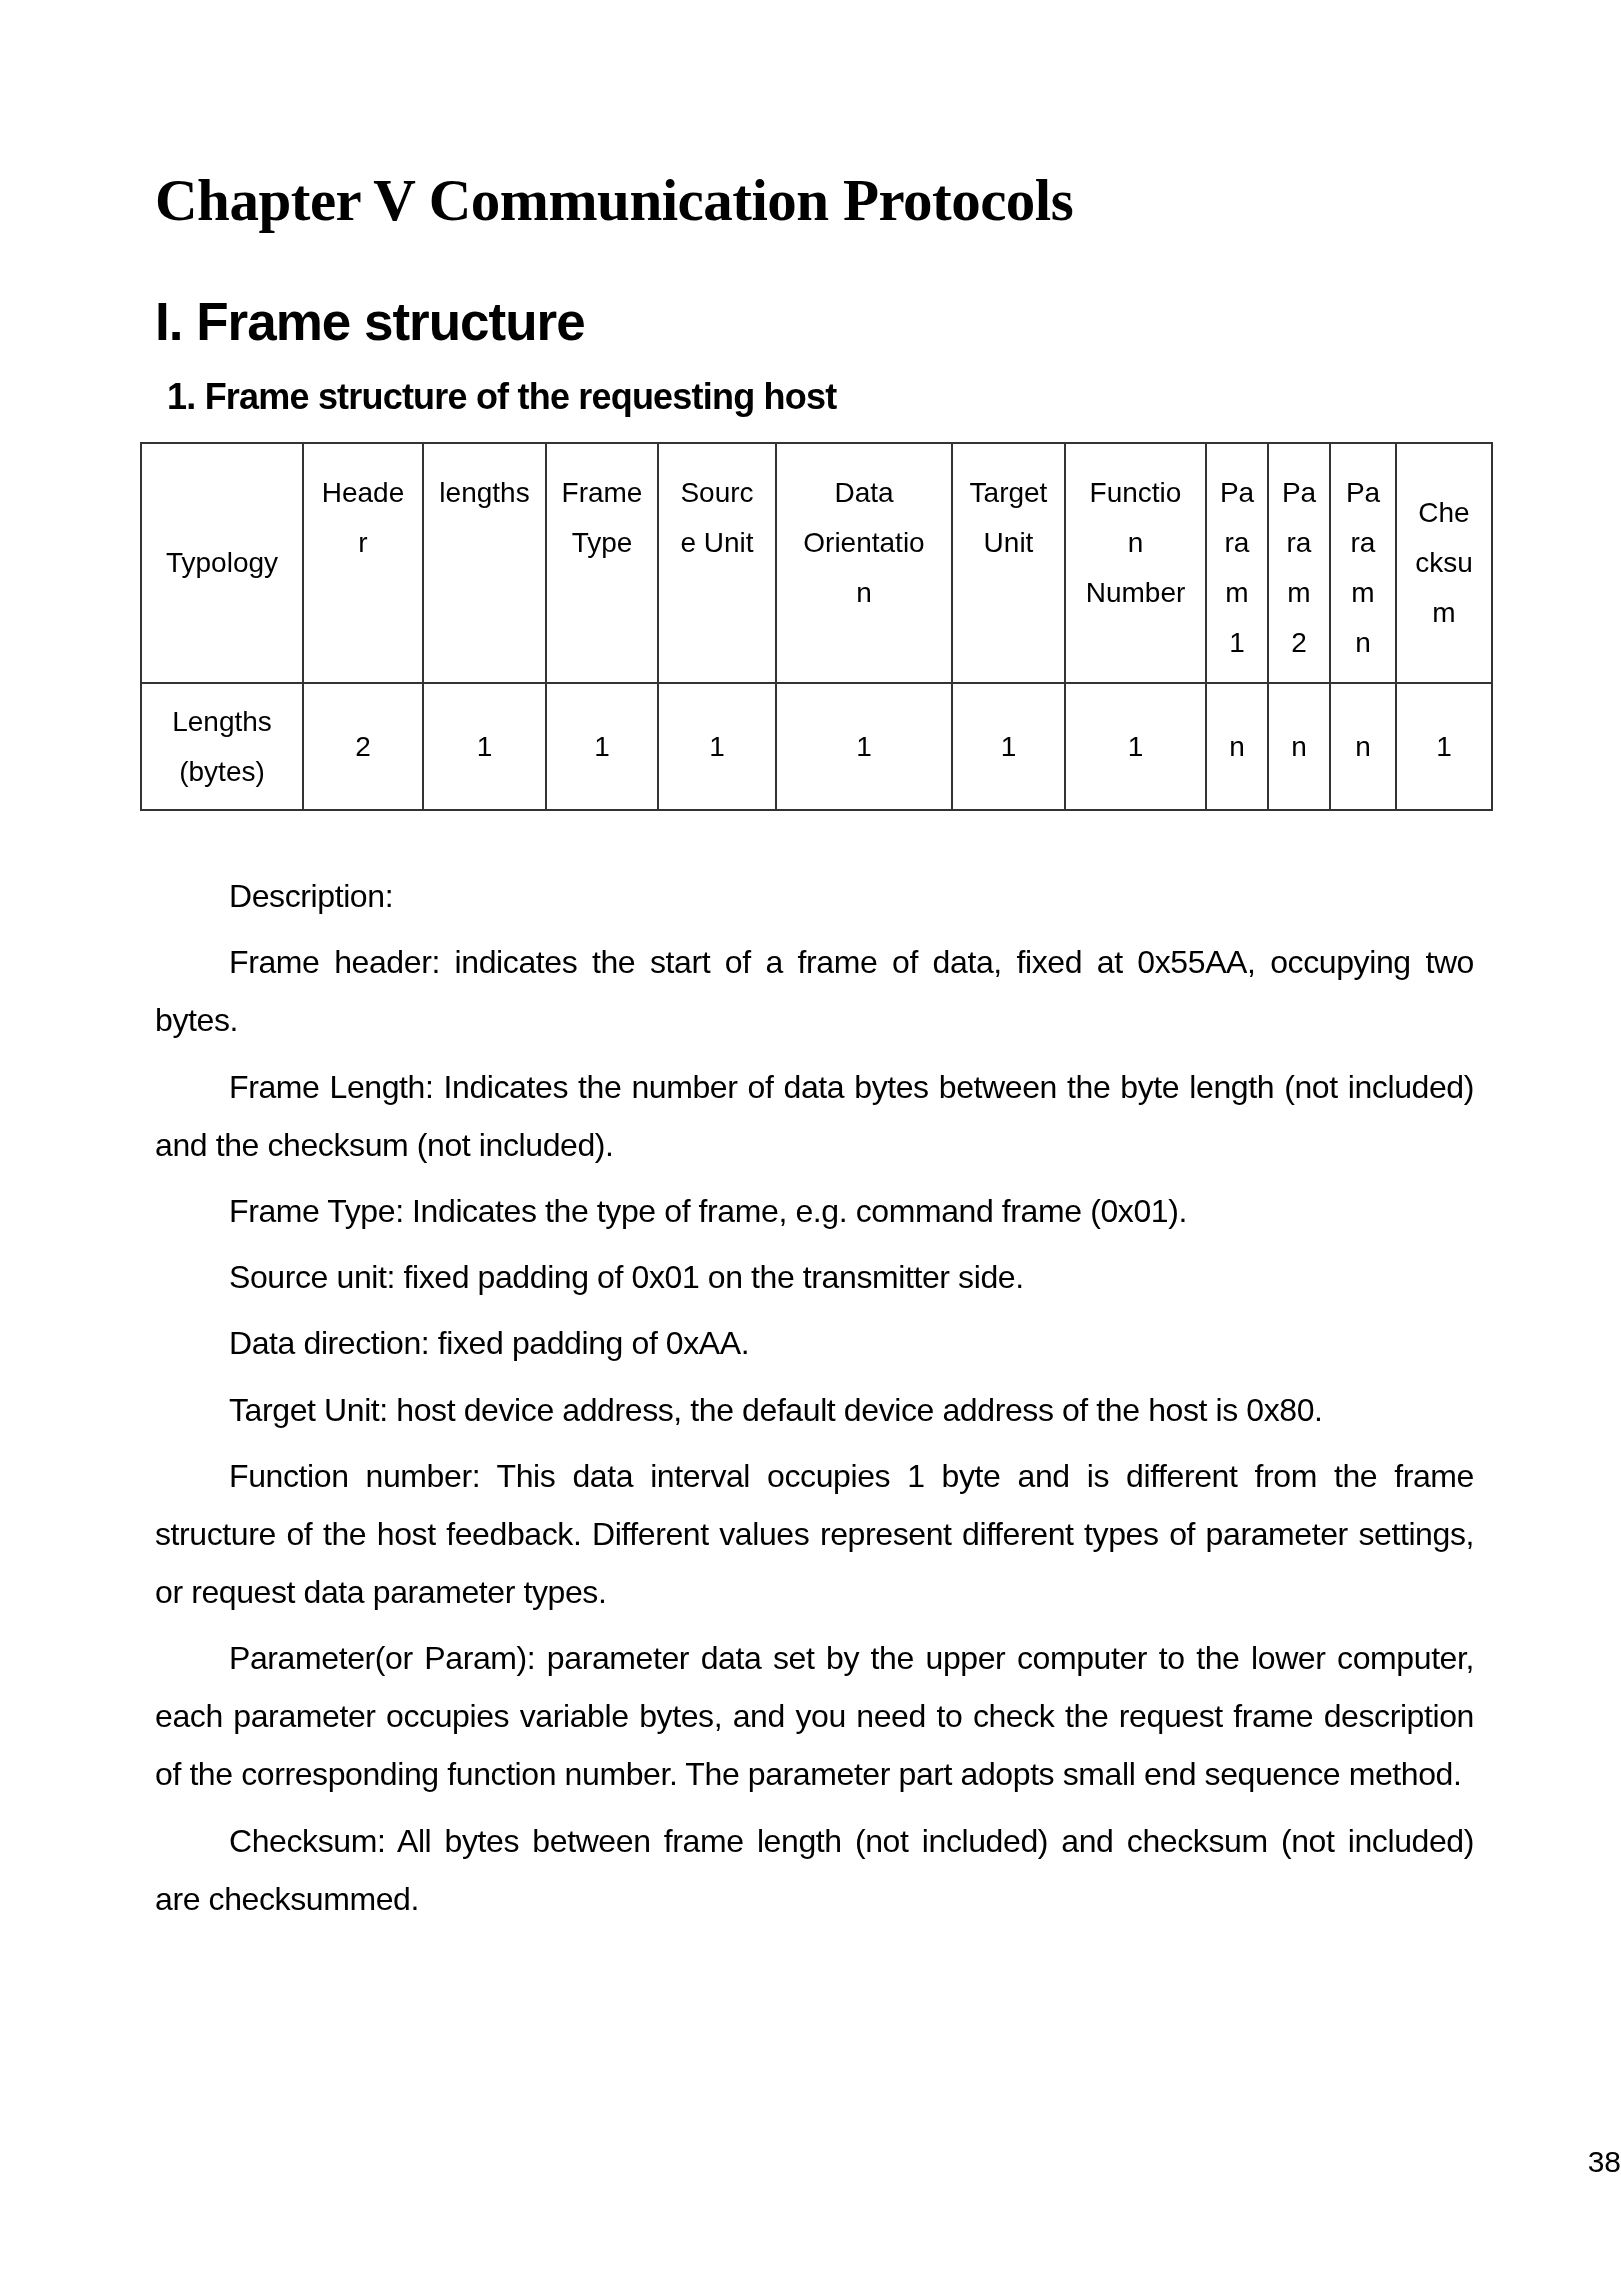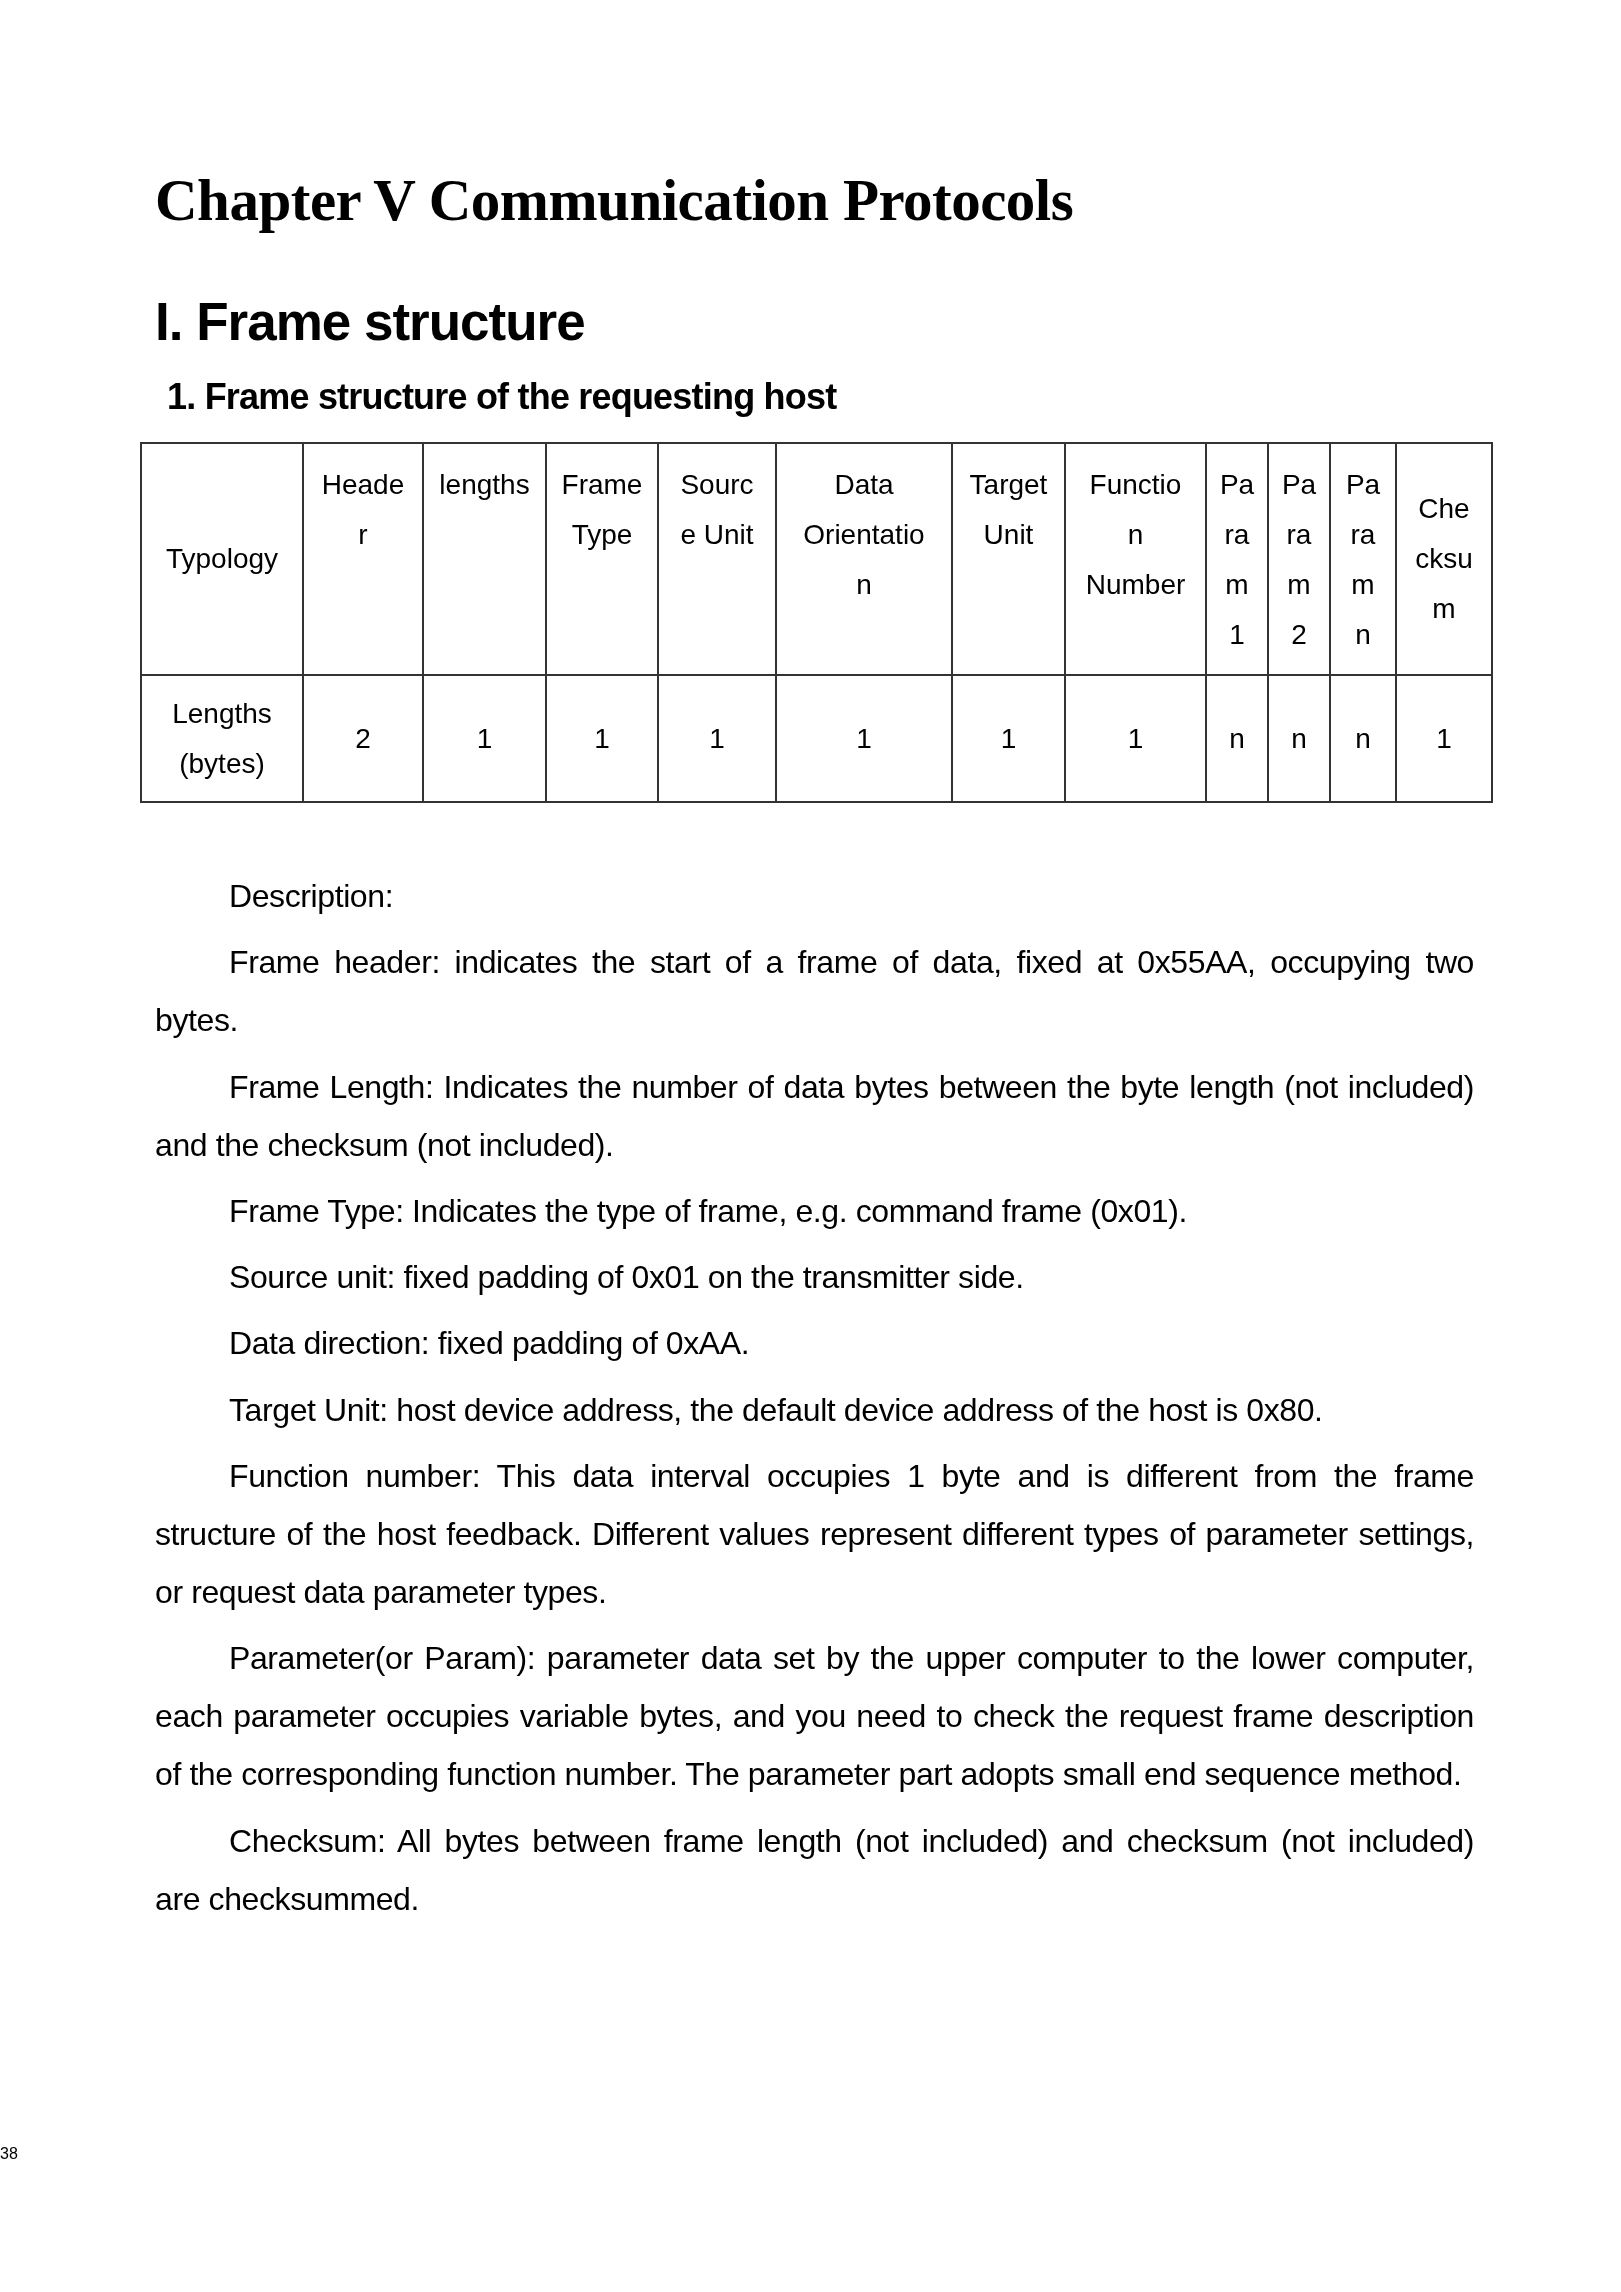--- a/index.html
+++ b/index.html
@@ -4,25 +4,25 @@
 <style>
   html, body { margin: 0; padding: 0; background: #ffffff; }
   body { width: 1621px; height: 2293px; position: relative; overflow: hidden; color: #000; font-family: "Liberation Sans", sans-serif; }
   .page { position: absolute; left: 0; top: 0; width: 1491px; height: 2293px; }
   .chapter-title { position: absolute; left: 155px; top: 165px; font-family: "Liberation Serif", serif; font-weight: bold; font-size: 59px; line-height: 71px; letter-spacing: -0.5px; white-space: nowrap; }
   .section-title { position: absolute; left: 155px; top: 290px; font-family: "Liberation Sans", sans-serif; font-weight: bold; font-size: 53px; line-height: 63px; letter-spacing: -1px; white-space: nowrap; }
   .sub-title { position: absolute; left: 155px; top: 374px; font-family: "Liberation Sans", sans-serif; font-weight: bold; font-size: 36px; line-height: 45px; letter-spacing: -0.8px; white-space: nowrap; margin-left: 12px; }
   table.frame { position: absolute; left: 140px; top: 442px; width: 1349px; border-collapse: collapse; table-layout: fixed; font-family: "Liberation Sans", sans-serif; font-size: 28px; }
   table.frame td { border: 2px solid #333; text-align: center; vertical-align: middle; padding: 0; line-height: 50px; word-break: break-all; }
   table.frame tr.head td { height: 214px; vertical-align: middle; }
-  table.frame tr.head td.top { vertical-align: top; padding-top: 16px; }
+  table.frame tr.head td.top { vertical-align: top; padding-top: 24px; }
   table.frame tr.vals td { height: 125px; }
   .desc { position: absolute; left: 155px; width: 1319px; font-family: "Liberation Sans", sans-serif; font-size: 32px; line-height: 58px; letter-spacing: -0.4px; text-align: justify; }
   .desc p { margin: 0 0 8.3px 0; text-indent: 74px; }
-  .page-number { position: absolute; left: 0; width: 1621px; top: 2145px; text-align: left; font-family: "Liberation Sans", sans-serif; font-size: 16px; }
+  .page-number { position: absolute; left: 0; width: 1621px; top: 2145px; text-align: right; font-family: "Liberation Sans", sans-serif; font-size: 30px; }
 </style>
 </head>
 <body>
 
 <div class="page">
   <div class="chapter-title">Chapter V Communication Protocols</div>
   <div class="section-title">I. Frame structure</div>
   <div class="sub-title">1. Frame structure of the requesting host</div>
 
   <table class="frame">

